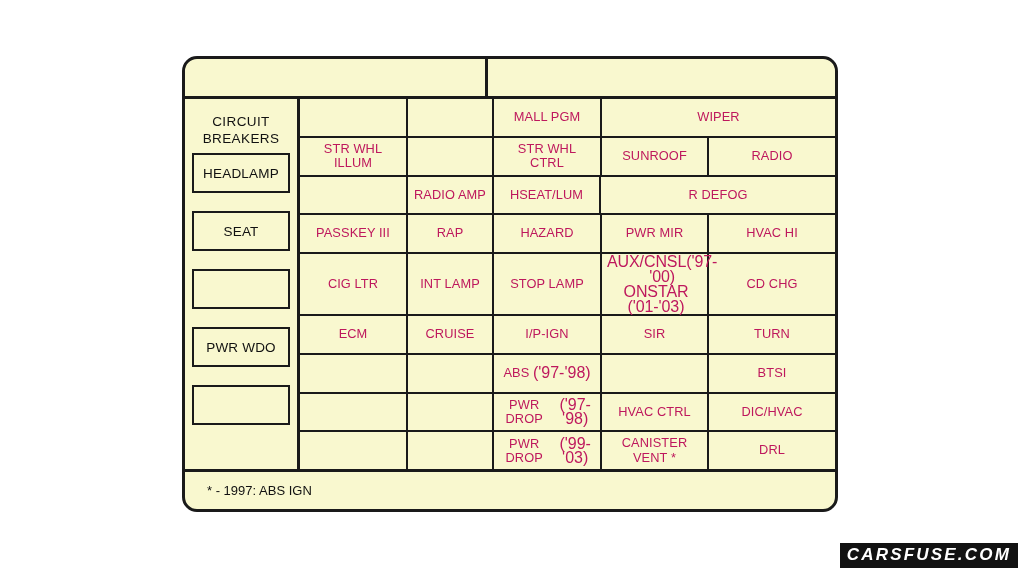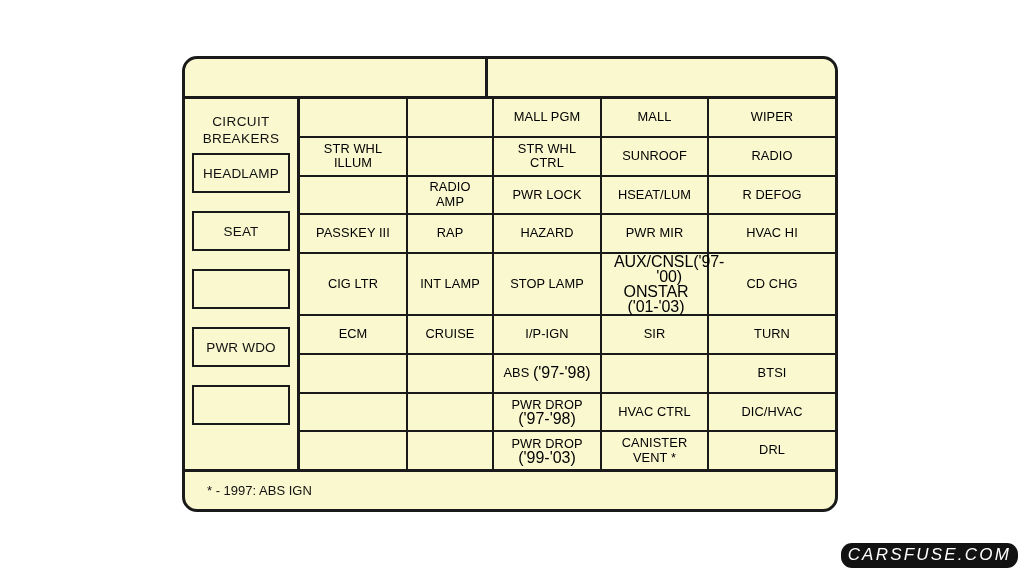--- a/index.html
+++ b/index.html
@@ -96,37 +96,37 @@
   .fuse-row:last-child { border-bottom: none; }
   .fuse-cell {
     box-sizing: border-box;
     border-right: 2.5px solid #1a1a1a;
     display: flex;
     align-items: center;
     justify-content: center;
     text-align: center;
     font-size: 12.8px;
     line-height: 14.5px;
-    color: #000000;
+    color: #be185d;
     letter-spacing: 0.1px;
-    padding: 0 9px;
+    padding: 0 2px;
     white-space: pre-line;
   }
   .fuse-cell:last-child { border-right: none; }
   .fuse-cell.c0 { width: 108px; }
   .fuse-cell.c1 { width: 86px; }
   .fuse-cell.c2 { width: 108px; }
   .fuse-cell.c3 { width: 107px; }
   .fuse-cell.c4 { flex: 1; }
 
   
   .yr { font-size: 16px; letter-spacing: 0; }
   .cell-stack {
     display: flex;
-    flex-direction: column;
+    flex-direction: row;
     align-items: center;
     justify-content: center;
     line-height: 14px;
   }
   .cell-twoline-left {
     display: flex;
     flex-direction: column;
     align-items: flex-start;
     justify-content: center;
     width: 100%;
@@ -149,26 +149,25 @@
   }
 
   
   #watermark {
     position: absolute;
     right: 6px;
     bottom: 8px;
     background: #121212;
     color: #ffffff;
     font-size: 17px;
-    font-weight: normal;
+    font-weight: bold;
     font-style: italic;
     letter-spacing: 2.2px;
     padding: 2px 7px 3px 7px;
     font-family: "Liberation Sans", sans-serif;
-    border-radius: 11px;
   }
 </style>
 </head>
 <body>
 
 <div id="fusebox-panel">
 
   <div id="header-strip">
     <div class="header-cell" id="header-cell-left"></div>
     <div class="header-cell" id="header-cell-right"></div>
@@ -185,38 +184,36 @@
       <div class="breaker-box">PWR WDO</div>
       <div class="breaker-box"></div>
     </div>
 
     <div id="fuse-matrix">
 
       <div class="fuse-row">
         <div class="fuse-cell c0"></div>
         <div class="fuse-cell c1"></div>
         <div class="fuse-cell c2">MALL PGM</div>
-        <div class="fuse-cell c3">MALL</div>
         <div class="fuse-cell c4">WIPER</div>
       </div>
 
       <div class="fuse-row">
         <div class="fuse-cell c0">STR WHL
 ILLUM</div>
         <div class="fuse-cell c1"></div>
         <div class="fuse-cell c2">STR WHL
 CTRL</div>
         <div class="fuse-cell c3">SUNROOF</div>
         <div class="fuse-cell c4">RADIO</div>
       </div>
 
       <div class="fuse-row">
         <div class="fuse-cell c0"></div>
         <div class="fuse-cell c1">RADIO AMP</div>
-        <div class="fuse-cell c2">PWR LOCK</div>
         <div class="fuse-cell c3">HSEAT/LUM</div>
         <div class="fuse-cell c4">R DEFOG</div>
       </div>
 
       <div class="fuse-row">
         <div class="fuse-cell c0">PASSKEY III</div>
         <div class="fuse-cell c1">RAP</div>
         <div class="fuse-cell c2">HAZARD</div>
         <div class="fuse-cell c3">PWR MIR</div>
         <div class="fuse-cell c4">HVAC HI</div>

